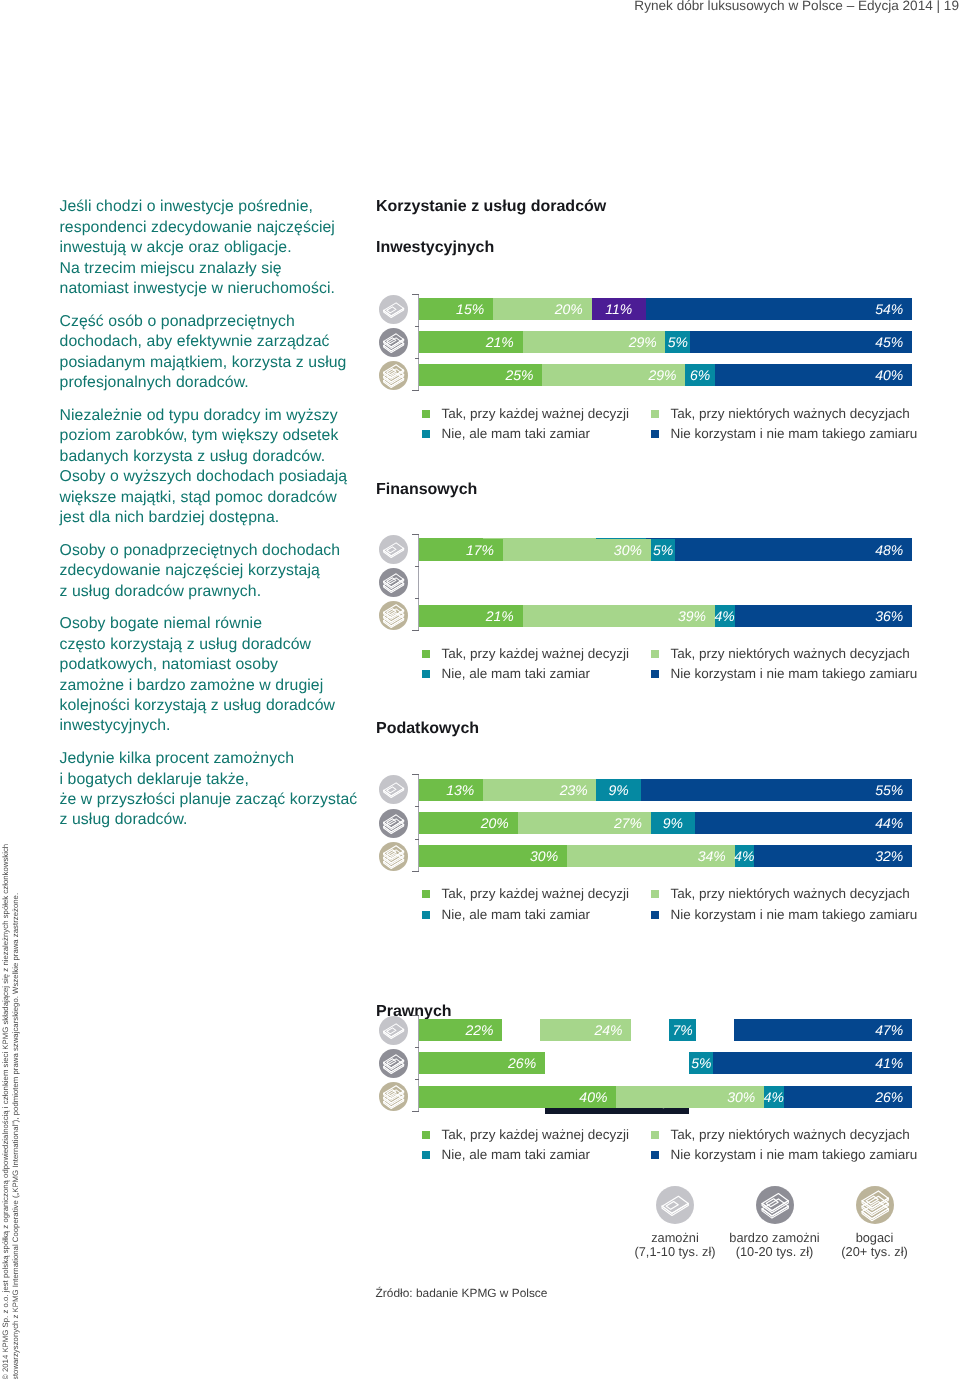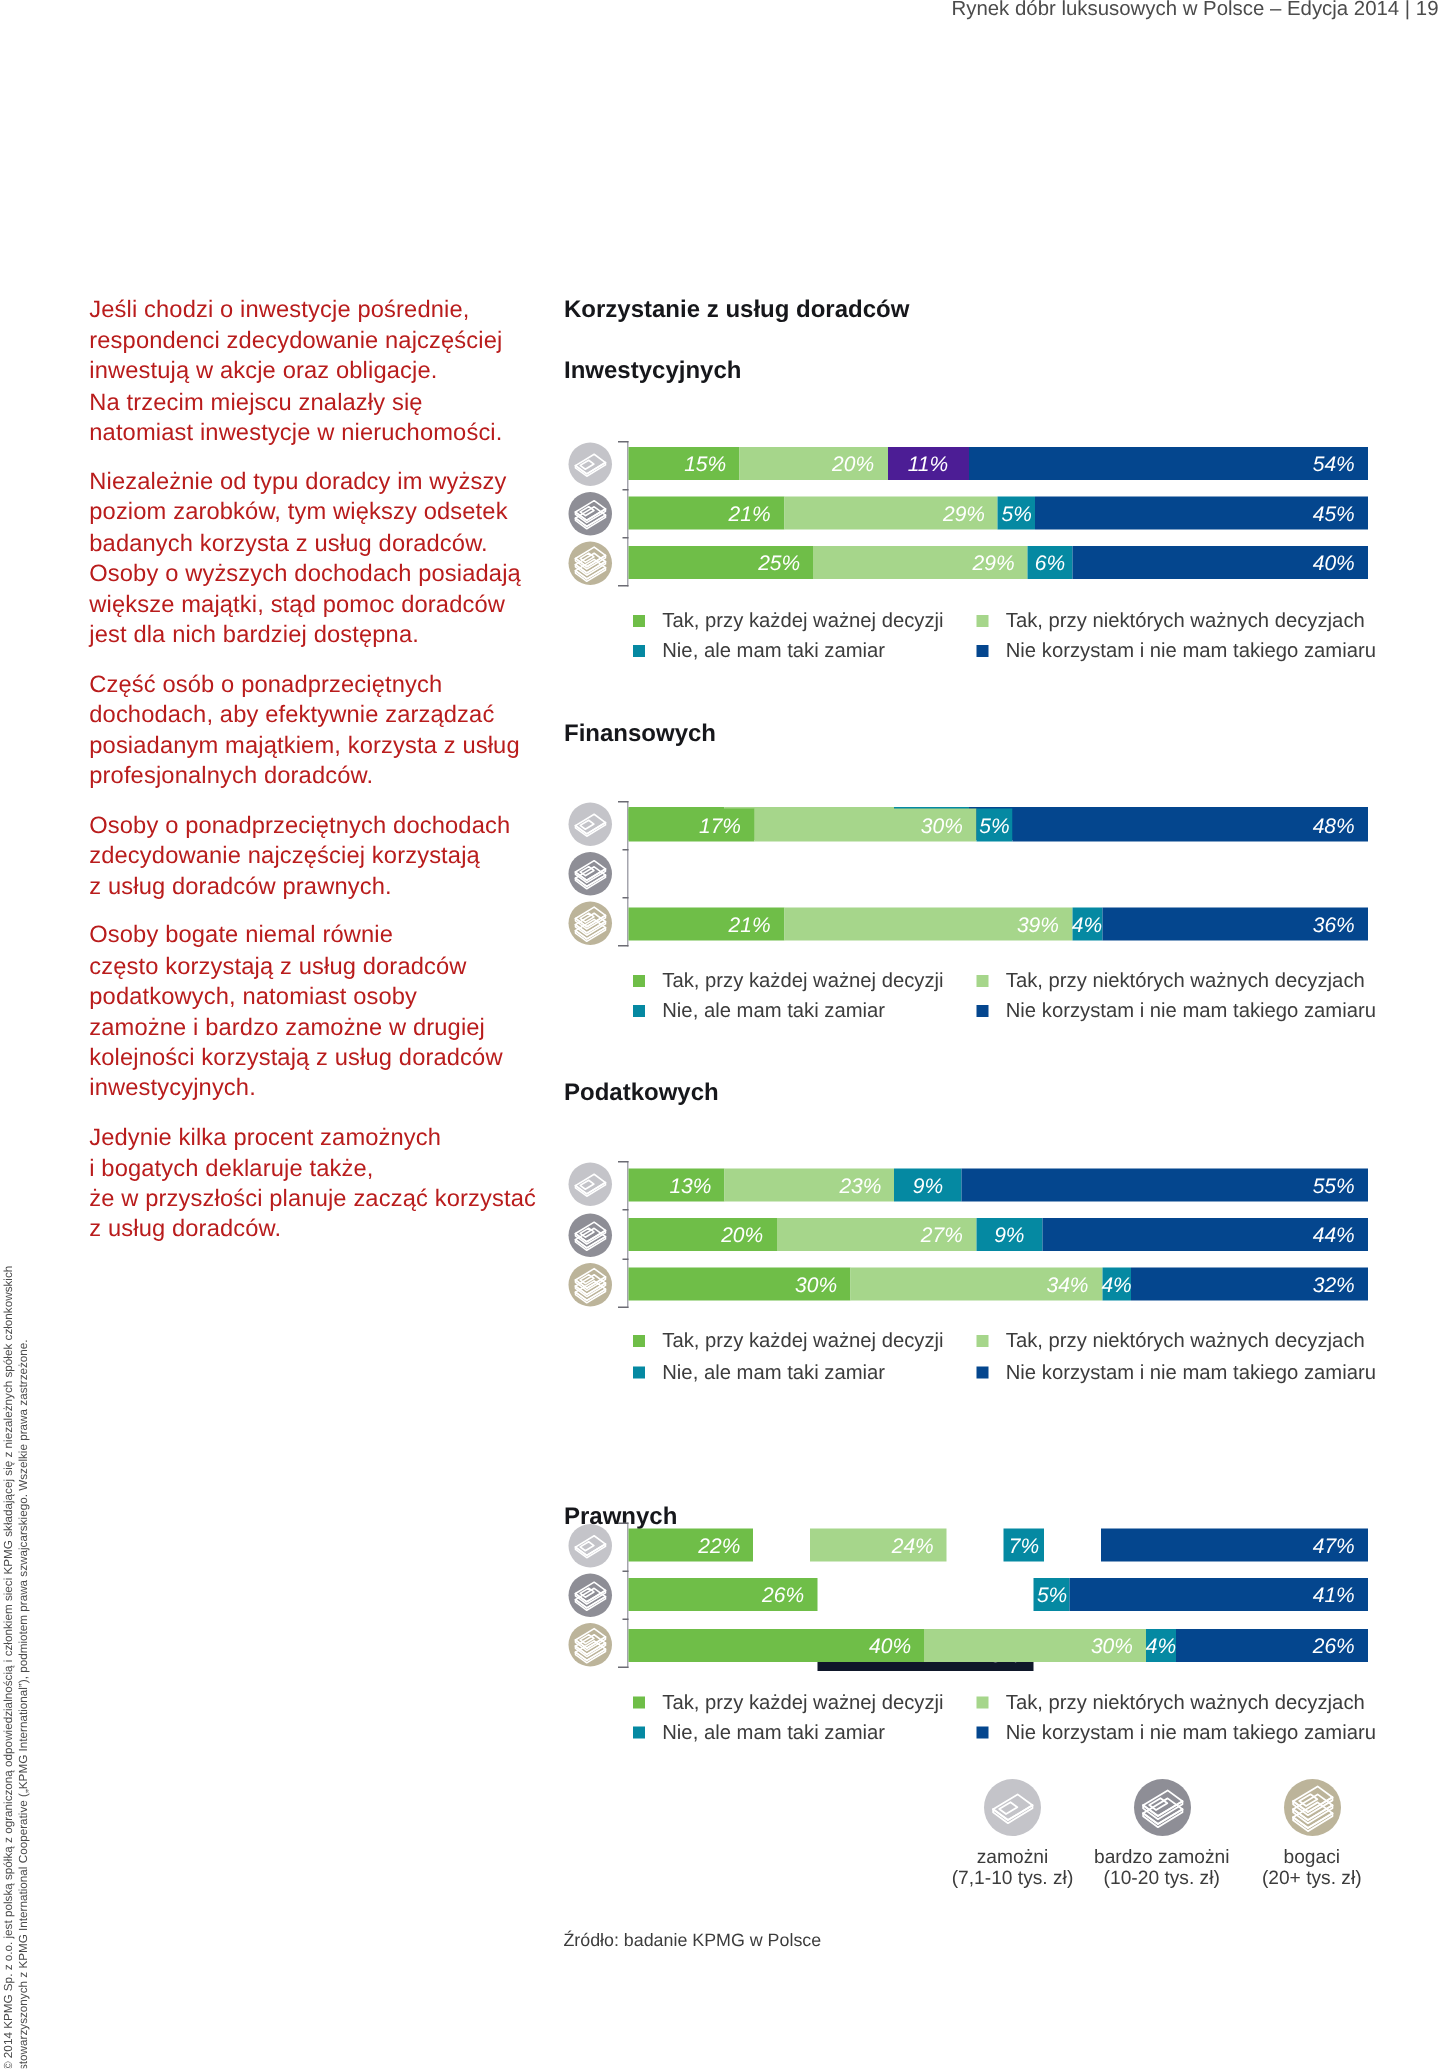--- a/index.html
+++ b/index.html
@@ -8,21 +8,21 @@
        font-family:"Liberation Sans",sans-serif;color:#3f3f3f;
        -webkit-font-smoothing:antialiased;text-rendering:geometricPrecision;}
   .page{position:relative;width:960px;height:1379px;overflow:hidden;background:#fff;}
 
   
   .runhead{position:absolute;right:1px;top:-2.5px;font-size:13.6px;line-height:16px;color:#4b4b4b;
            white-space:nowrap;}
 
   
   .copycol{position:absolute;left:59.5px;top:197.3px;width:320px;}
-  .copycol p{margin:0 0 12.2px 0;font-size:15.8px;line-height:20.45px;color:#b91c1c;letter-spacing:0.09px;}
+  .copycol p{margin:0 0 12.2px 0;font-size:15.8px;line-height:20.45px;color:#0f766e;letter-spacing:0.09px;}
 
   
   .vcopy{position:absolute;left:0px;top:0px;width:40px;height:1379px;}
   .vcopy .inner{position:absolute;width:548px;height:20px;
     left:-263px;top:1096px;
     transform:rotate(-90deg);white-space:nowrap;
     font-size:7.8px;line-height:10px;color:#4a4a4a;}
 
   
   .maintitle{position:absolute;left:376px;top:196.8px;font-size:16px;font-weight:bold;color:#16171b;
@@ -55,22 +55,22 @@
   .keyitem .circle{border-radius:50%;margin:0 auto;}
   .keyitem .kl{margin-top:6.6px;}
 </style>
 </head>
 <body>
 
 <div class="page">
   <div class="runhead">Rynek dóbr luksusowych w Polsce – Edycja 2014 | 19</div>
   <div class="copycol">
       <p>Jeśli chodzi o inwestycje pośrednie,<br>respondenci zdecydowanie najczęściej<br>inwestują w akcje oraz obligacje.<br>Na trzecim miejscu znalazły się<br>natomiast inwestycje w nieruchomości.</p>
+      <p>Część osób o ponadprzeciętnych<br>dochodach, aby efektywnie zarządzać<br>posiadanym majątkiem, korzysta z usług<br>profesjonalnych doradców.</p>
       <p>Niezależnie od typu doradcy im wyższy<br>poziom zarobków, tym większy odsetek<br>badanych korzysta z usług doradców.<br>Osoby o wyższych dochodach posiadają<br>większe majątki, stąd pomoc doradców<br>jest dla nich bardziej dostępna.</p>
-      <p>Część osób o ponadprzeciętnych<br>dochodach, aby efektywnie zarządzać<br>posiadanym majątkiem, korzysta z usług<br>profesjonalnych doradców.</p>
       <p>Osoby o ponadprzeciętnych dochodach<br>zdecydowanie najczęściej korzystają<br>z usług doradców prawnych.</p>
       <p>Osoby bogate niemal równie<br>często korzystają z usług doradców<br>podatkowych, natomiast osoby<br>zamożne i bardzo zamożne w drugiej<br>kolejności korzystają z usług doradców<br>inwestycyjnych.</p>
       <p>Jedynie kilka procent zamożnych<br>i bogatych deklaruje także,<br>że w przyszłości planuje zacząć korzystać<br>z usług doradców.</p>
     </div>
   <div class="maintitle">Korzystanie z usług doradców</div>
   <div id="panels">
       <div class="sectitle" style="top: 237.6px;">Inwestycyjnych</div>
       <div class="axis" style="top: 293.5px; height: 97.4px;">
         <div class="vline"></div>
         <div class="tick" style="top: 0px;"></div>

